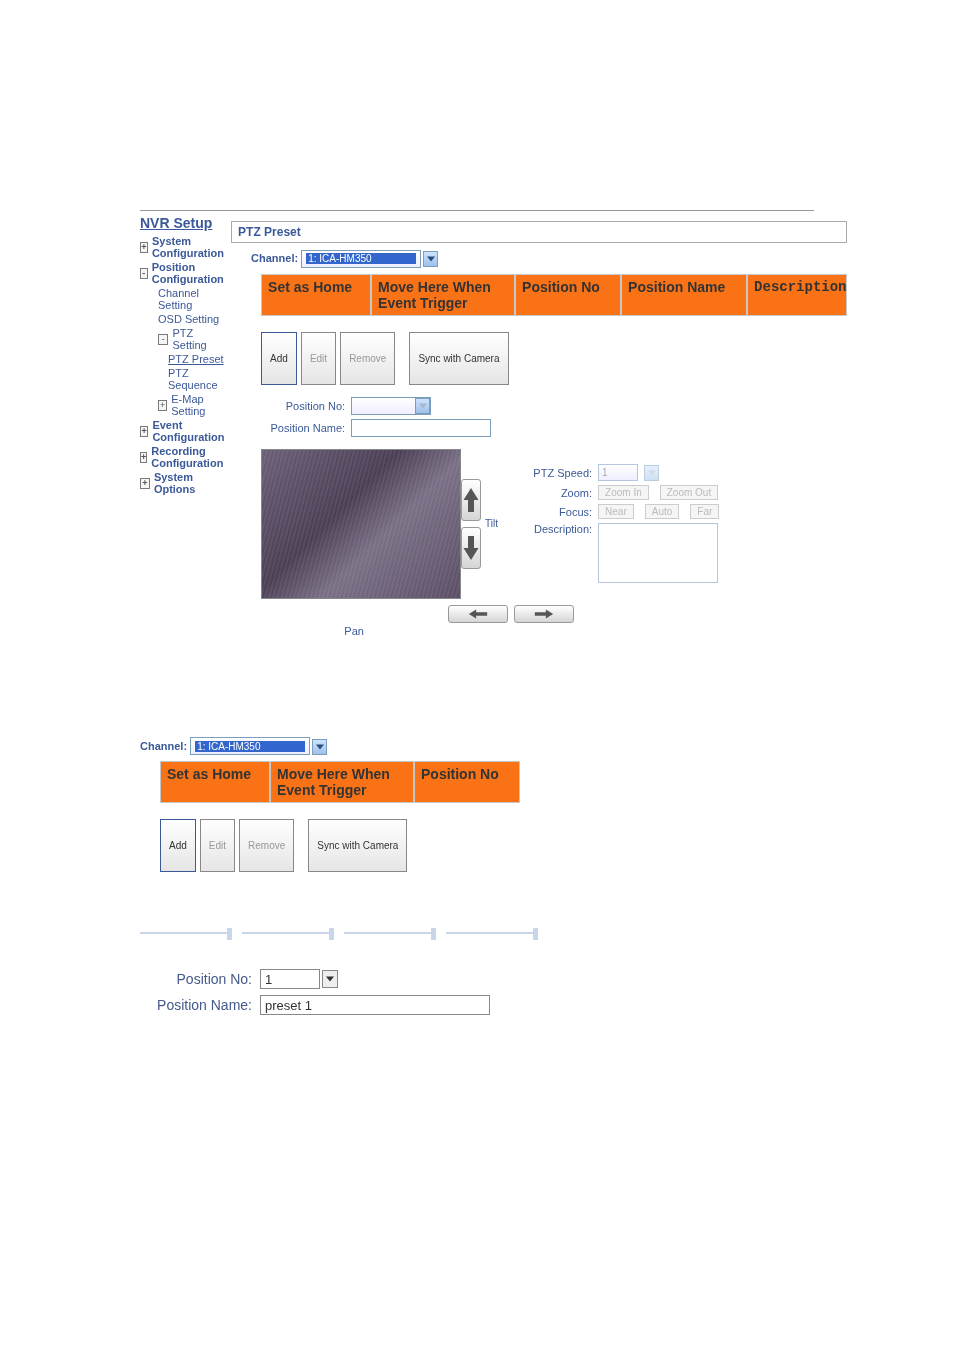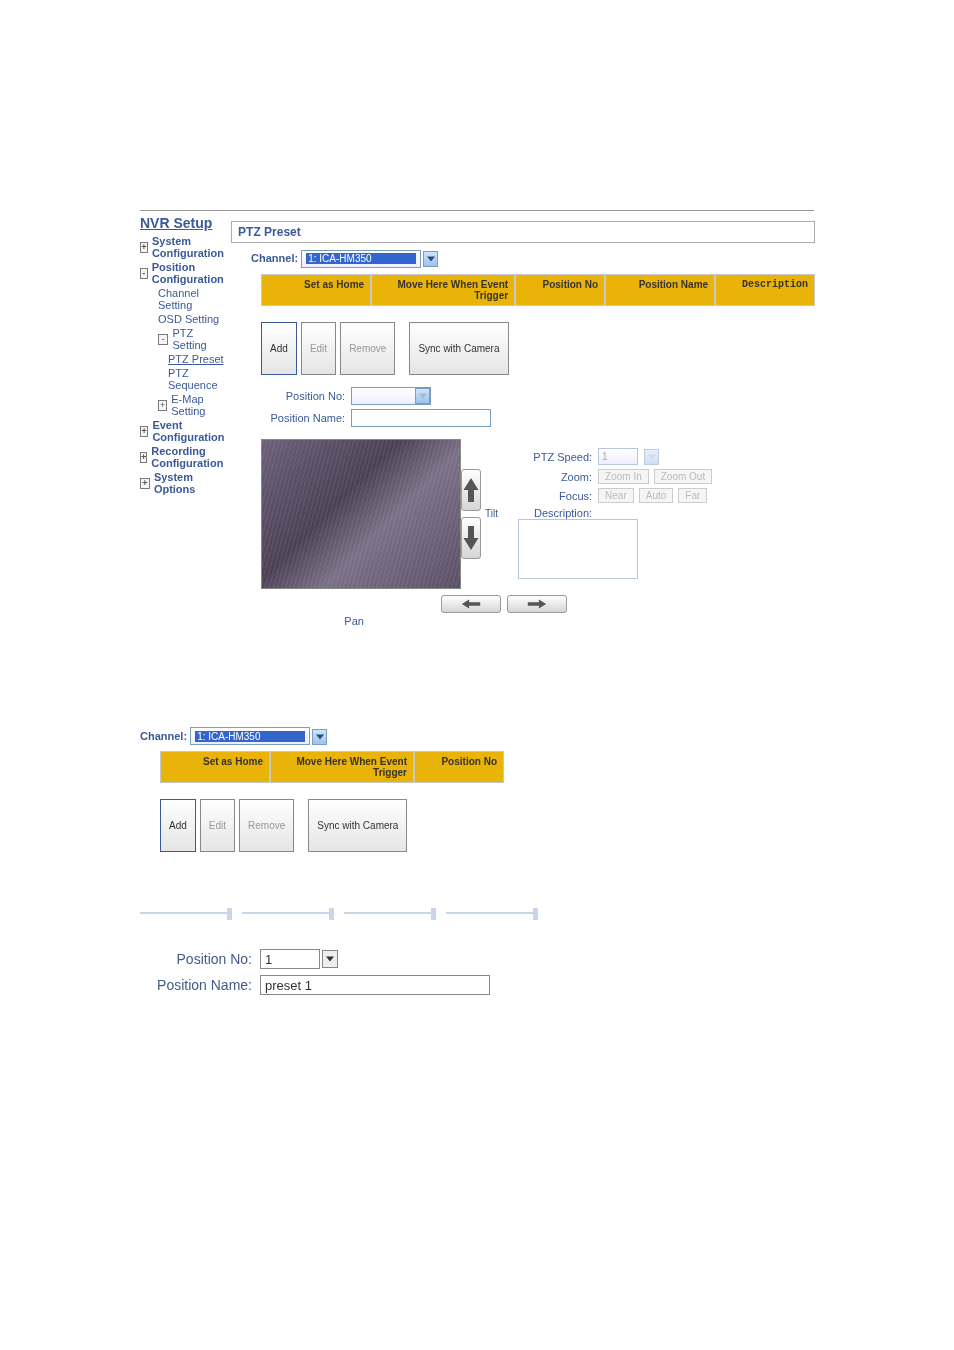--- a/index.html
+++ b/index.html
@@ -22,25 +22,25 @@
 
     .content { flex: 1; padding-left: 4px; }
     .panel-title { background: #fff; border: 1px solid #aaa; padding: 3px 6px; font-weight: bold; color: #3b5998; font-size: 12px; margin: 10px 0 6px 0; }
     .row-label { color: #3b5998; font-weight: bold; display: inline-block; padding: 3px 0; }
     .select-box { background: linear-gradient(#fff,#eef); border: 1px solid #7b9ebd; padding: 1px 4px; display: inline-flex; align-items: center; min-width: 120px; height: 18px; }
     .select-box .sel-text { flex: 1; background: #3366cc; color: #fff; padding: 0 2px; font-size: 10px; }
     .dropdown-btn { width: 15px; height: 16px; background: linear-gradient(#cde3ff,#9fc1ea); border: 1px solid #7b9ebd; display: inline-flex; align-items: center; justify-content: center; margin-left: 2px; }
     .dropdown-btn svg { width: 8px; height: 6px; }
 
     .table-head { display: flex; margin: 6px 0 2px 30px; }
-    .table-head > div { background: #eab308; border: 1px solid #c8c8c8; padding: 4px 6px; text-align: right; font-weight: bold; font-size: 10px; }
+    .table-head > div { background: #f97316; border: 1px solid #c8c8c8; padding: 4px 6px; text-align: left; font-weight: bold; font-size: 14px; }
     .th1 { width: 110px; }
     .th2 { width: 144px; }
-    .th3 { width: 90px; }
-    .th4 { width: 110px; }
+    .th3 { width: 106px; }
+    .th4 { width: 126px; }
     .th5 { width: 100px; font-family: Liberation Mono, monospace; }
 
     .btn-row { margin: 4px 0 12px 30px; display: flex; gap: 4px; align-items: center; }
     .btn { border: 1px solid #888; background: linear-gradient(#fff,#e5e5e5); padding: 20px 8px; font-size: 10px; color: #333; cursor: pointer; margin-top: 12px; }
     .btn.active { border: 1px solid #3b5998; }
     .btn.disabled { color: #999; }
 
     .field-row { margin: 4px 0 4px 30px; color: #3b5998; display: flex; align-items: center; }
     .field-row .flabel { width: 90px; text-align: right; padding-right: 6px; }
     .small-select { border: 1px solid #7b9ebd; width: 80px; height: 18px; background: linear-gradient(#fff,#eef); display: inline-flex; align-items: center; }
@@ -53,21 +53,21 @@
     .arrow-btn { width: 20px; height: 42px; border: 1px solid #999; border-radius: 3px; background: linear-gradient(#fff,#d5d5d5); display: flex; align-items: center; justify-content: center; }
     .tilt-label { color: #3b5998; font-size: 10px; margin-left: 4px; }
     .pan-row { display: flex; gap: 6px; justify-content: center; margin-top: 6px; margin-left: 30px; }
     .pan-btn { width: 60px; height: 18px; border: 1px solid #999; border-radius: 3px; background: linear-gradient(#fff,#d5d5d5); display: flex; align-items: center; justify-content: center; }
     .pan-label { text-align: center; color: #3b5998; margin-top: 2px; margin-left: 30px; width: 126px; }
 
     .right-controls { margin-left: 20px; font-size: 11px; color: #3b5998; }
     .right-controls .rc-row { display: flex; align-items: center; margin: 4px 0; }
     .right-controls .rc-label { width: 80px; text-align: right; padding-right: 6px; }
     .right-controls .rc-small-select { border: 1px solid #b5c7de; width: 40px; height: 17px; background: linear-gradient(#fff,#eef); display: inline-flex; align-items: center; margin-right: 4px; color: #aaa; padding-left: 3px; font-size: 10px; }
-    .right-controls .mini-btn { border: 1px solid #ccc; background: #f5f5f5; color: #bbb; padding: 1px 6px; font-size: 10px; margin-right: 5px; }
+    .right-controls .mini-btn { border: 1px solid #ccc; background: #f5f5f5; color: #bbb; padding: 1px 6px; font-size: 10px; margin-right: 11px; }
     .right-controls textarea { border: 1px solid #b5c7de; width: 120px; height: 60px; resize: none; font-size: 11px; }
 
     .section-gap { height: 60px; }
 
     .frag2 { margin-top: 40px; }
     .frag2 .table-head { margin-left: 20px; }
     .frag2 .btn-row { margin-left: 20px; }
 
     .dividers { display: flex; gap: 12px; margin: 60px 0 0 0; }
     .dividers > div { flex: 0 0 90px; height: 12px; border-top: 2px solid #c9d6ea; border-right: 0; position: relative; }
@@ -205,21 +205,21 @@
                 <span class="rc-label">Zoom:</span>
                 <span class="mini-btn">Zoom In</span>
                 <span class="mini-btn">Zoom Out</span>
               </div>
             <div class="rc-row">
                 <span class="rc-label">Focus:</span>
                 <span class="mini-btn">Near</span>
                 <span class="mini-btn">Auto</span>
                 <span class="mini-btn">Far</span>
               </div>
-            <div class="rc-row" style="align-items:flex-start;flex-direction:column;">
+            <div class="rc-row" style="align-items:flex-start;">
                 <span class="rc-label">Description:</span>
                 <textarea style=""></textarea>
               </div>
           </div>
         </div>
         <div class="pan-row">
           <div class="pan-btn">
               <svg class="arrow" viewBox="0 0 24 12">
                 <path d="M2 6 L10 1 L10 4 L22 4 L22 8 L10 8 L10 11 Z" fill="#555"></path>
               </svg>

